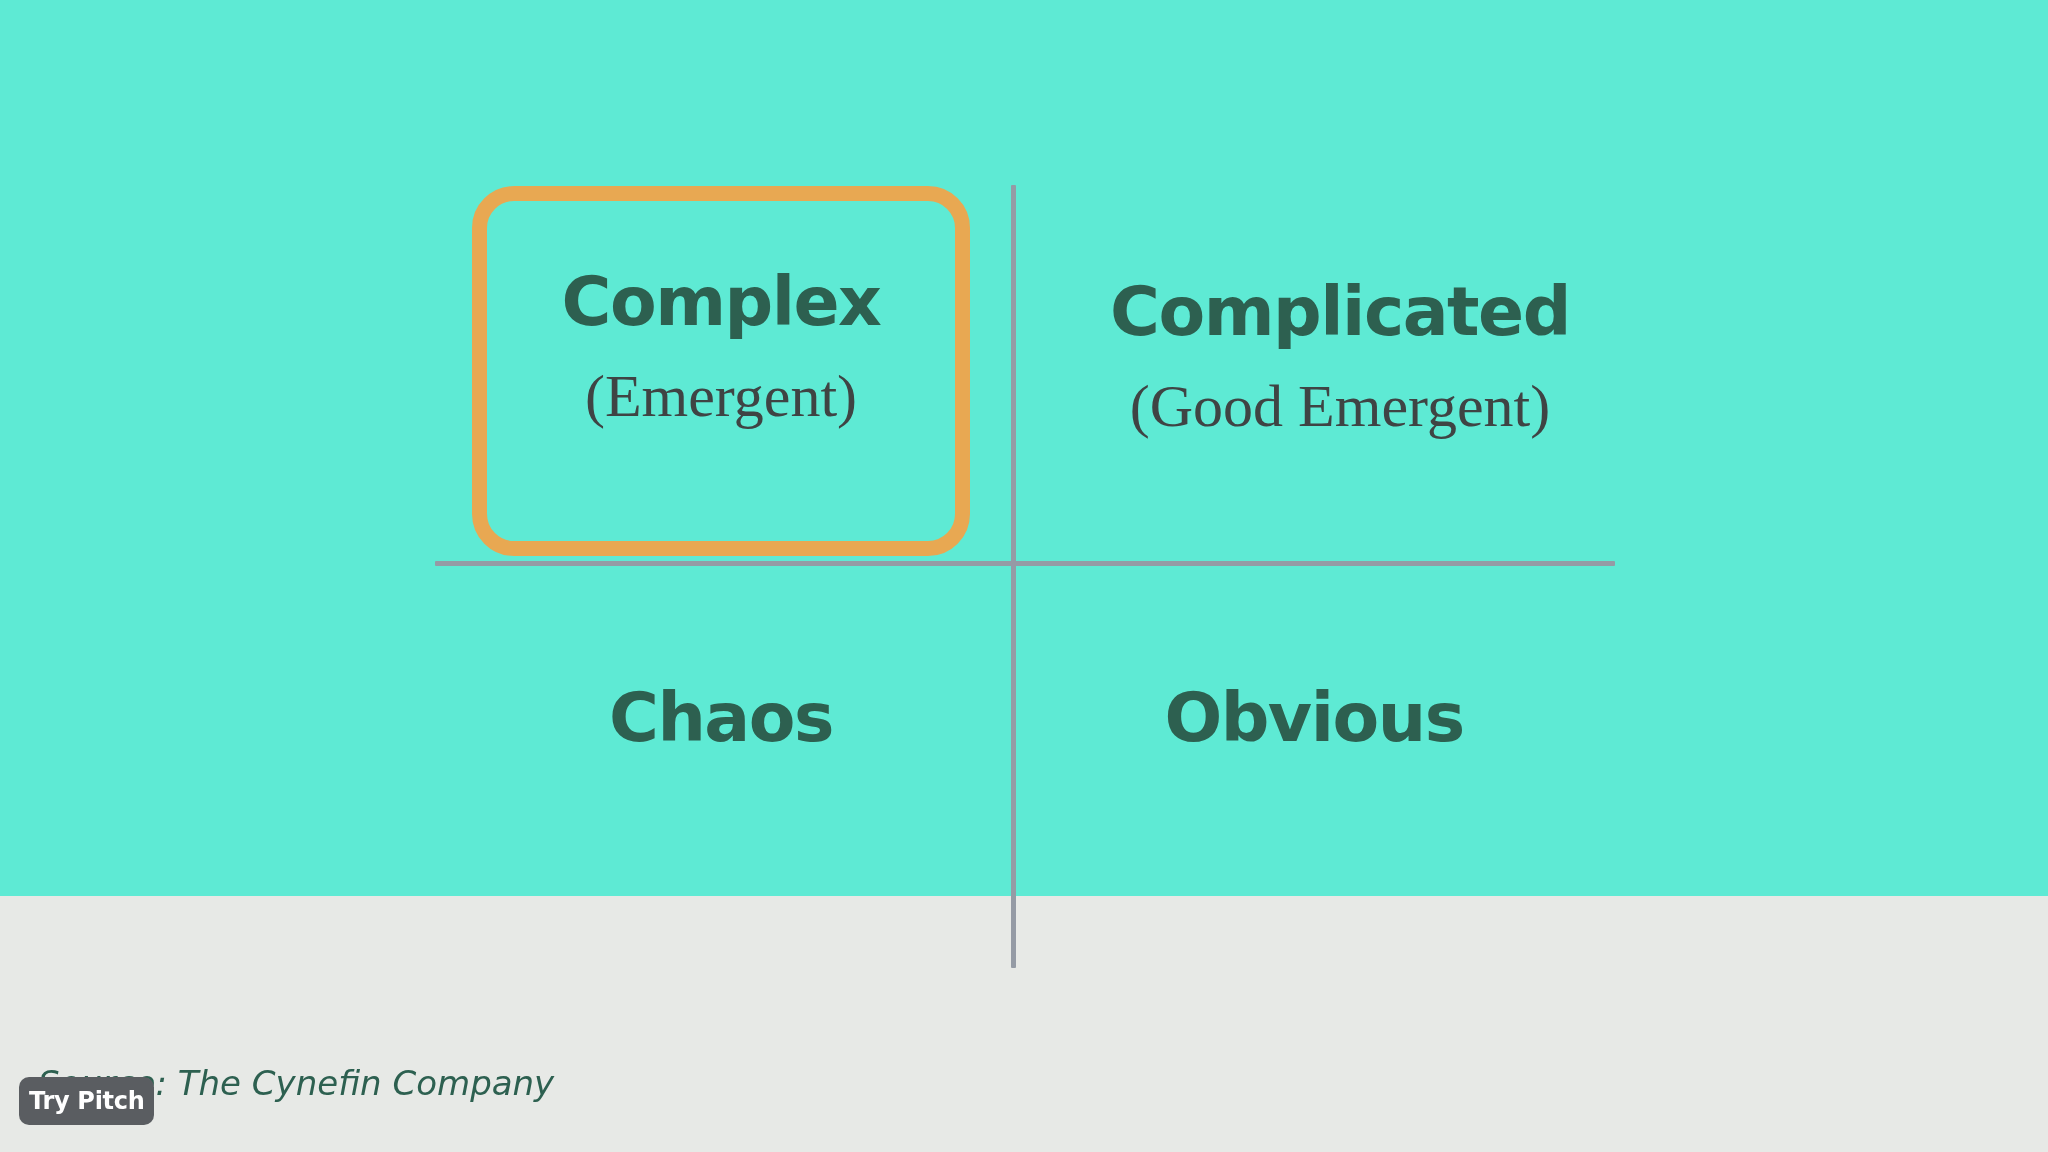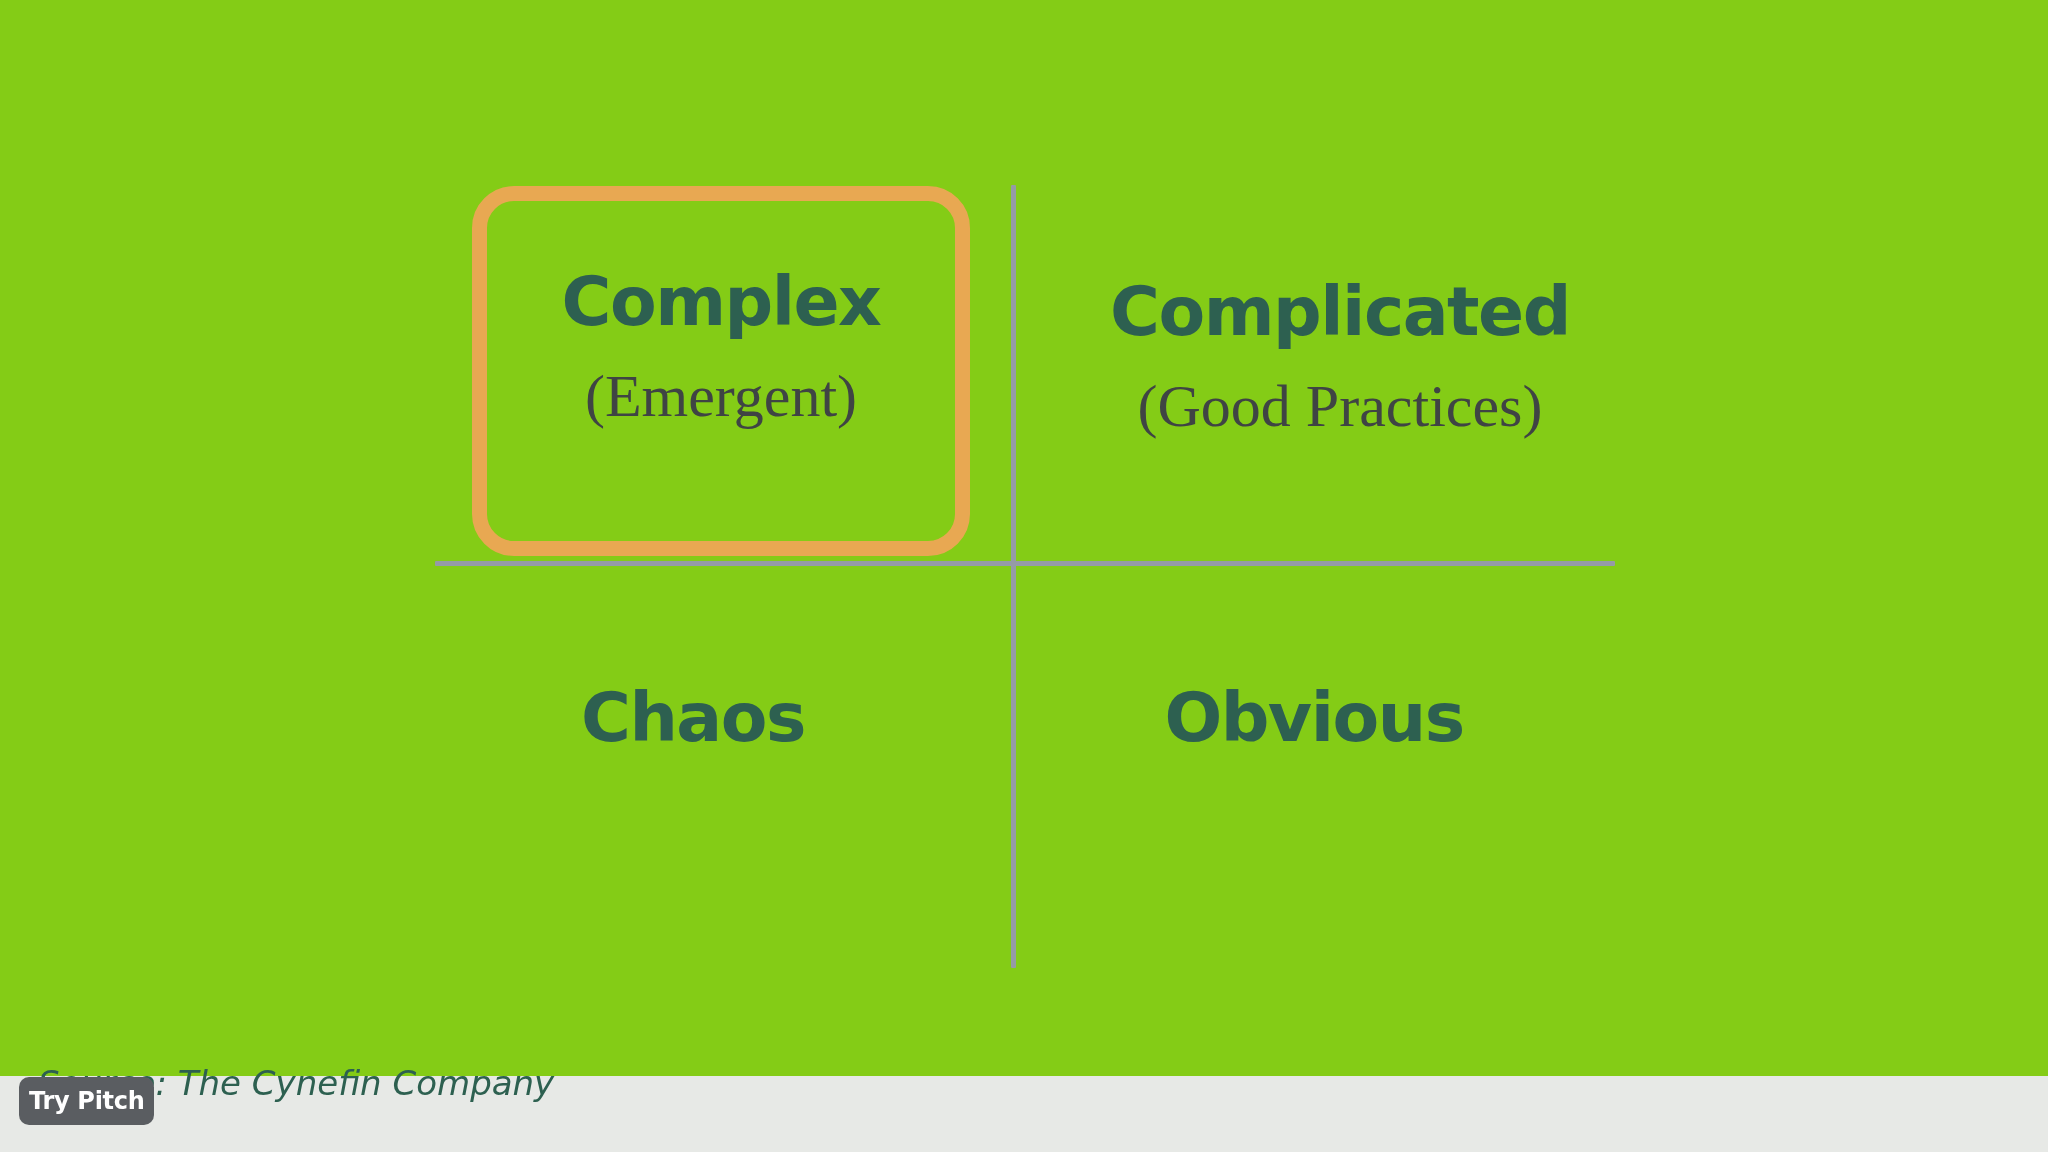--- a/index.html
+++ b/index.html
@@ -10,22 +10,22 @@
     width: 2048px;
     height: 1152px;
     overflow: hidden;
     background: #E7E9E6;
     font-family: "Liberation Sans", sans-serif;
   }
 
   #slide {
     position: relative;
     width: 2048px;
-    height: 1076px;
-    background: #84cc16;
+    height: 896px;
+    background: #5eead4;
   }
 
   
   .axis-v {
     position: absolute;
     left: 1011px;
     top: 185px;
     width: 5px;
     height: 783px;
     background: #959BA5;
@@ -78,21 +78,21 @@
     margin: 6px;
   }
 
   
   .quad-complex      { left: 472px;  top: 266px; width: 498px; }
   .quad-complex .quad-sub { margin-top: 28px; }
 
   .quad-complicated  { left: 1090px; top: 276px; width: 500px; }
   .quad-complicated .quad-sub { margin-top: 28px; }
 
-  .quad-chaos        { left: 444px;  top: 682px; width: 498px; }
+  .quad-chaos        { left: 472px;  top: 682px; width: 498px; }
   .quad-chaos .quad-sub { margin-top: 28px; }
 
   .quad-obvious      { left: 1064px; top: 682px; width: 500px; }
   .quad-obvious .quad-sub { margin-top: 28px; }
 
   
   .source {
     position: absolute;
     left: 38px;
     top: 1063px;
@@ -137,21 +137,21 @@
 
   <div class="highlight-box"></div>
 
   <div class="quad quad-complex">
     <div class="quad-title">Complex</div>
     <div class="quad-sub">(Emergent)</div>
   </div>
 
   <div class="quad quad-complicated">
     <div class="quad-title">Complicated</div>
-    <div class="quad-sub">(Good Practices)</div>
+    <div class="quad-sub">(Good Emergent)</div>
   </div>
 
   <div class="quad quad-chaos">
     <div class="quad-title">Chaos</div>
   </div>
 
   <div class="quad quad-obvious">
     <div class="quad-title">Obvious</div>
   </div>
 

